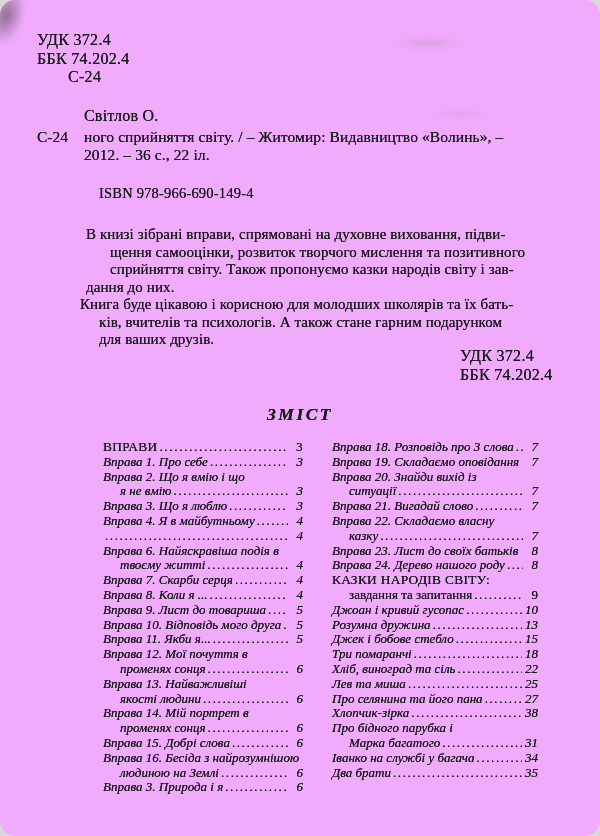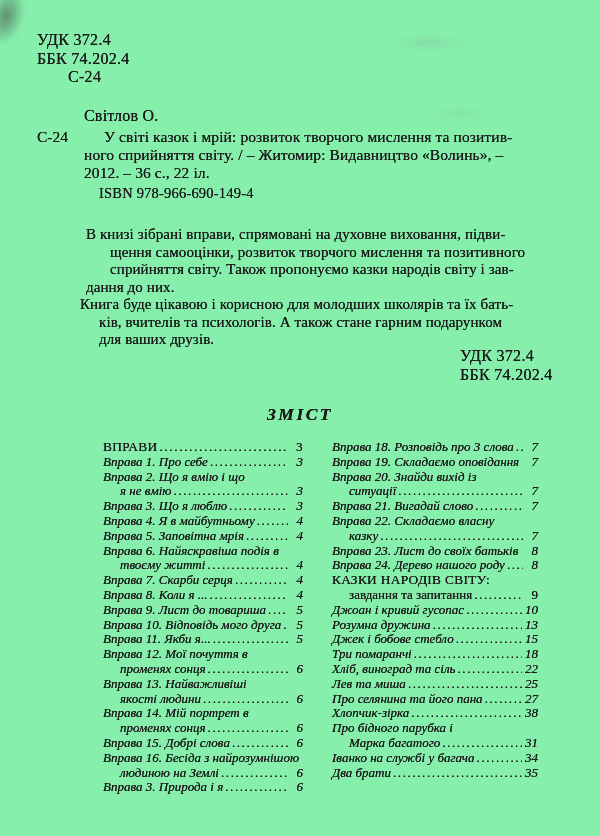--- a/index.html
+++ b/index.html
@@ -1,25 +1,26 @@
 <!DOCTYPE html>
 <html><head>
 <meta charset="utf-8">
 <style>
   * { margin:0; padding:0; box-sizing:border-box; }
   html,body { background:#d9d9d9; }
   .page {
     position:relative;
     width:600px; height:836px;
     margin:0 auto;
-    background:#86efac;
+    background:#f0abfc;
     font-family:"Liberation Serif", serif;
     color:#1a1a1a;
     overflow:hidden;
     text-shadow:0 0 .3px currentColor;
+    border-radius:15px;
   }
   .smudge { position:absolute; pointer-events:none; }
   .smudge.corner {
     left:-12px; top:-14px; width:36px; height:60px;
     background:radial-gradient(closest-side, rgba(60,60,60,.55), rgba(60,60,60,0));
     transform:rotate(18deg);
     filter:blur(2px);
   }
   .smudge.f1 { left:388px; top:36px; width:80px; height:14px;
     background:radial-gradient(closest-side, rgba(130,130,130,.20), rgba(130,130,130,0));
@@ -75,21 +76,20 @@
   <div class="udc-top">
     <div>УДК 372.4</div>
     <div>ББК 74.202.4</div>
     <div class="c24">С-24</div>
   </div>
 
   <div class="author">Світлов О.</div>
   <div class="entry-code">С-24</div>
 
   <div class="citation">
-    <span class="line first">У світі казок і мрій: розвиток творчого мислення та позитив-</span>
     <span class="line">ного сприйняття світу. / – Житомир: Видавництво «Волинь», –</span>
     <span class="line">2012. – 36 с., 22 іл.</span>
   </div>
 
   <div class="isbn">ISBN 978-966-690-149-4</div>
 
   <div class="annot a1">
     <span class="line">В книзі зібрані вправи, спрямовані на духовне виховання, підви-</span>
     <span class="line ind">щення самооцінки, розвиток творчого мислення та позитивного</span>
     <span class="line ind">сприйняття світу. Також пропонуємо казки народів світу і зав-</span>
@@ -132,21 +132,20 @@
         <span class="toc-text">Вправа 3. Що я люблю</span>
         <span class="leader"></span>
         <span class="toc-page">3</span>
       </div>
       <div class="toc-row">
         <span class="toc-text">Вправа 4. Я в майбутньому</span>
         <span class="leader"></span>
         <span class="toc-page">4</span>
       </div>
       <div class="toc-row">
-        <span class="toc-text">Вправа 5. Заповітна мрія</span>
         <span class="leader"></span>
         <span class="toc-page">4</span>
       </div>
       <div class="toc-row">
         <span class="toc-text">Вправа 6. Найяскравіша подія в</span>
       </div>
       <div class="toc-row indent">
         <span class="toc-text">твоєму житті</span>
         <span class="leader"></span>
         <span class="toc-page">4</span>

